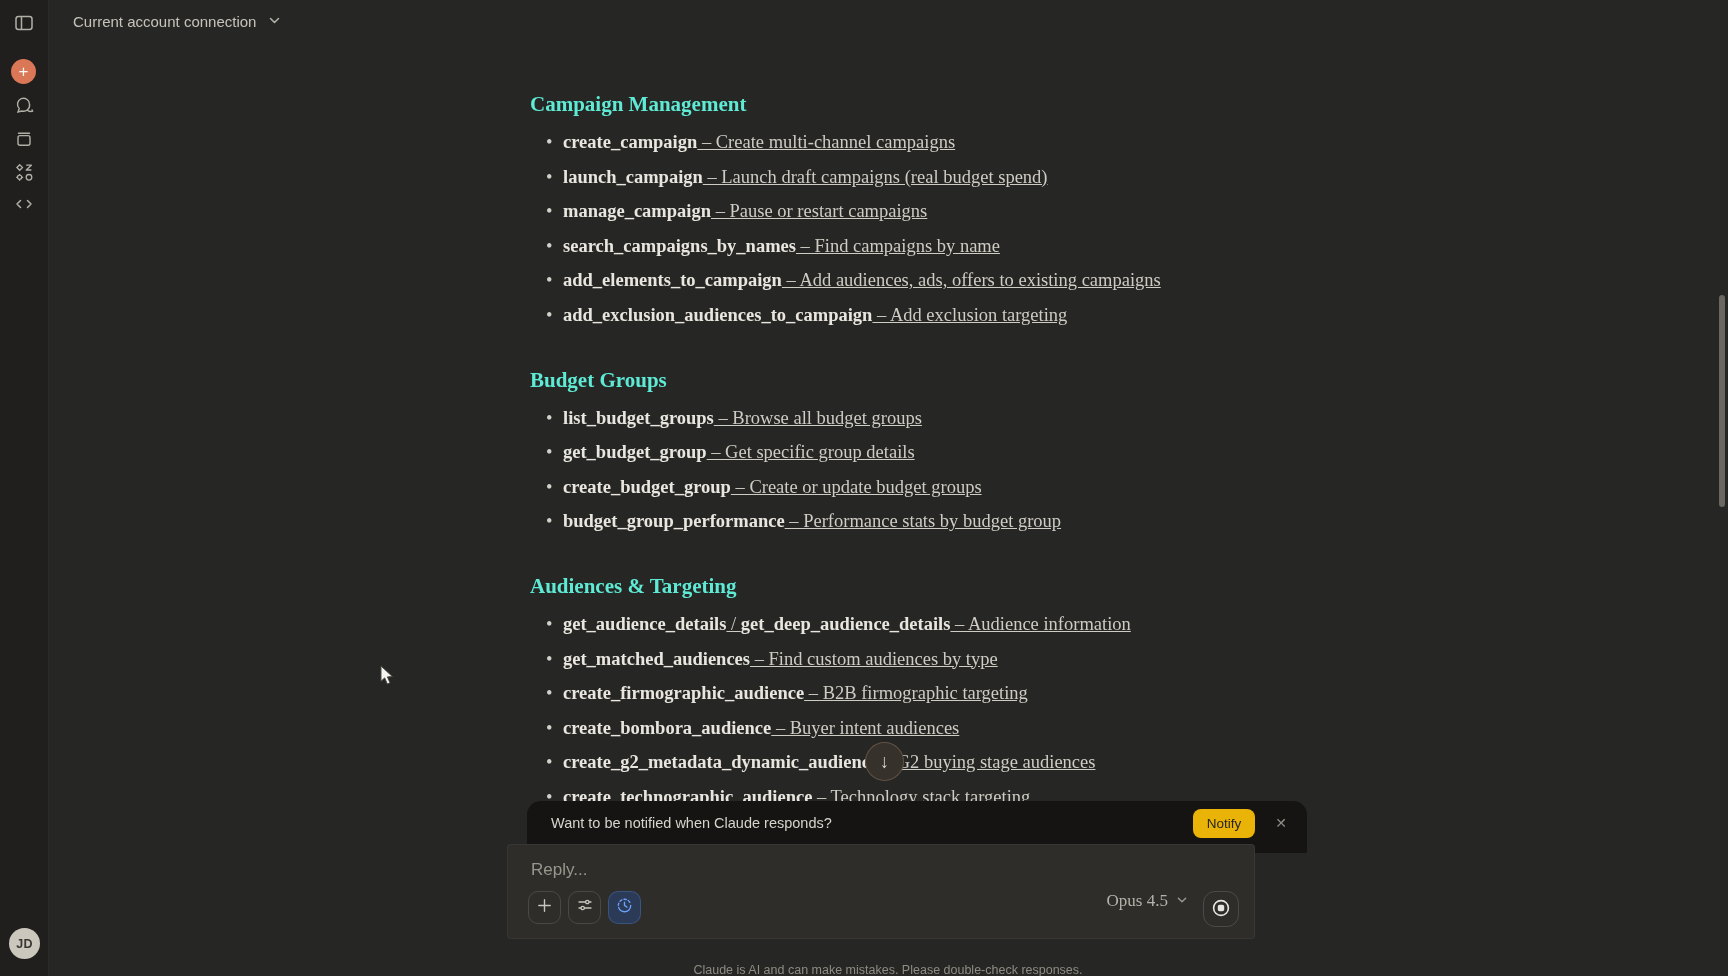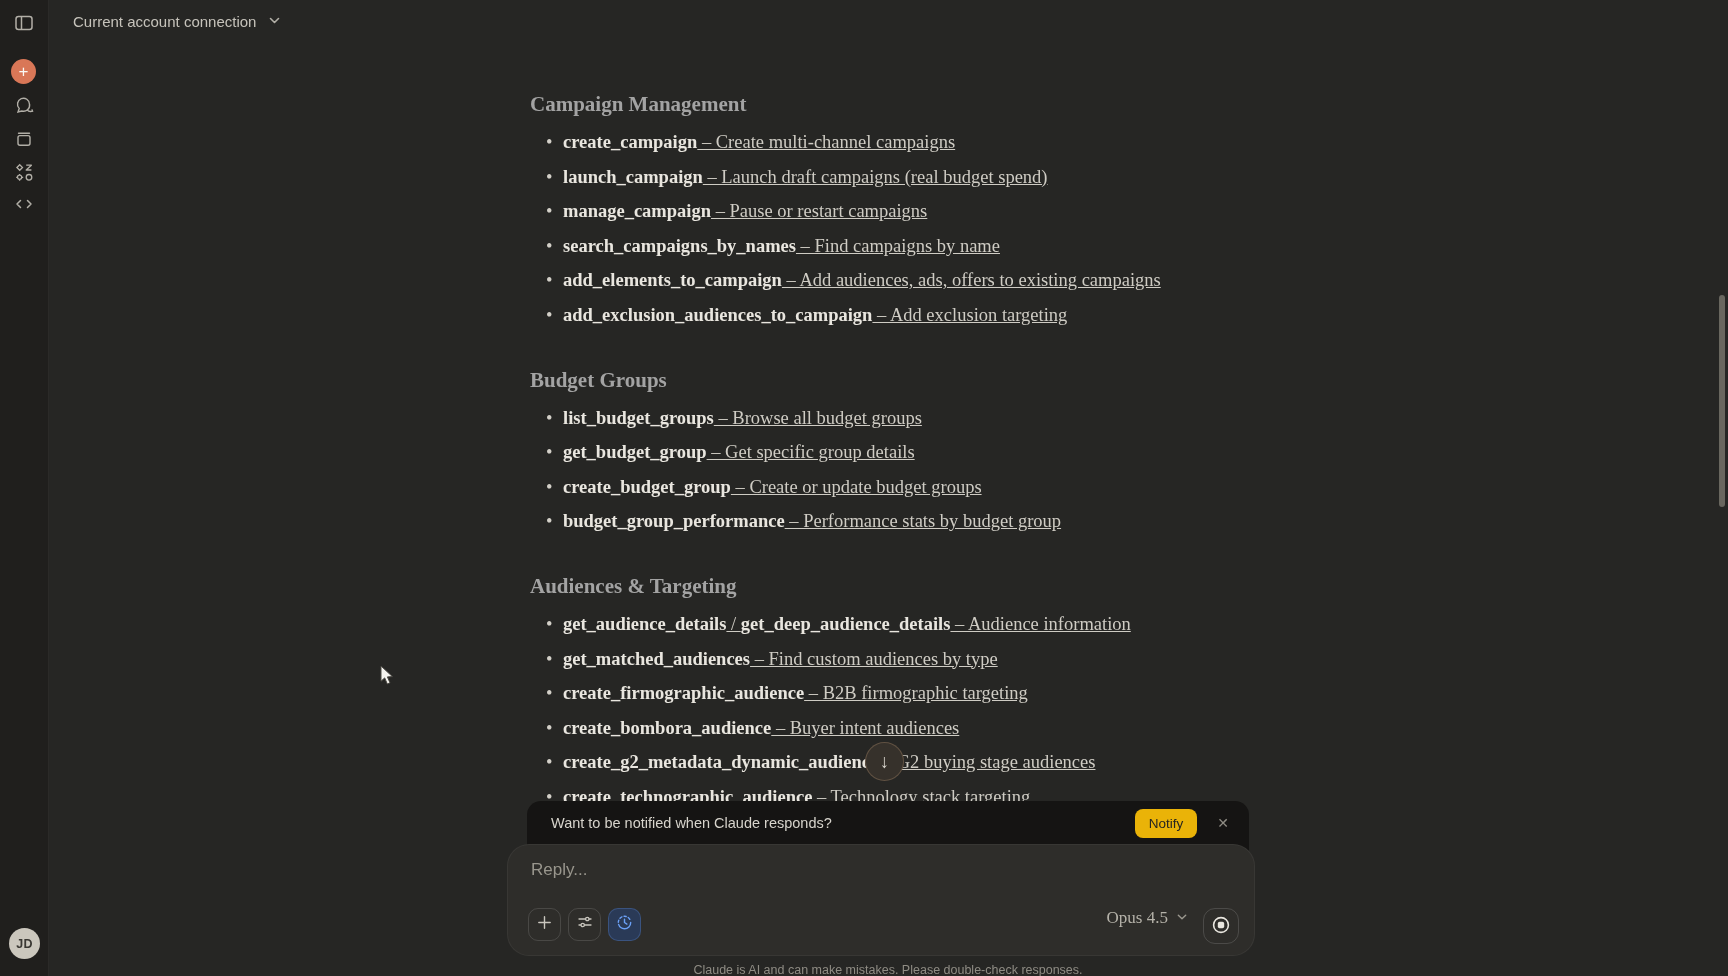--- a/index.html
+++ b/index.html
@@ -18,42 +18,42 @@
     color:#faf9f5;font-size:17px;font-weight:400;line-height:1;}
   .avatar{position:absolute;left:9px;top:928px;width:31px;height:31px;border-radius:50%;
     background:#cbc7bd;color:#3a3833;font-size:12.5px;font-weight:700;letter-spacing:.3px;
     display:flex;align-items:center;justify-content:center;cursor:pointer;}
   
   .account{position:absolute;left:73px;top:13px;display:flex;align-items:center;gap:12px;
     font-size:15px;color:#c6c3bb;cursor:pointer;z-index:3;}
   
   .chat{position:absolute;left:530px;top:87px;width:690px;z-index:1;
     font-family:"Liberation Serif","DejaVu Serif",serif;}
-  .chat h3{font-size:21px;line-height:34px;margin:30px 0 4px;font-weight:700;color:#a3a3a3;}
+  .chat h3{font-size:21px;line-height:34px;margin:30px 0 4px;font-weight:700;color:#5eead4;}
   .chat .section:first-child h3{margin-top:0;}
   .chat ul{margin:0;padding:0 0 0 33px;list-style:none;}
   .chat li{line-height:34.6px;font-size:18.5px;color:#cfccc4;position:relative;white-space:nowrap;}
   .chat li::before{content:"•";position:absolute;left:-17px;color:#d3d0c8;}
   .tool{font-weight:700;color:#e9e6df;}
   .desc{color:#cfccc4;text-decoration:underline;}
   
   .scroll-btn{position:absolute;left:865px;top:742px;width:39px;height:39px;border-radius:50%;
     background:#36312b;border:1px solid rgba(205,166,127,.28);color:#d6d3cb;font-size:19px;
     display:flex;align-items:center;justify-content:center;z-index:4;cursor:pointer;}
   
-  .notify{position:absolute;left:527px;top:801px;width:722px;height:52px;background:#151413;
+  .notify{position:absolute;left:527px;top:801px;width:780px;height:52px;background:#151413;
     border-radius:14px 14px 0 0;z-index:5;display:flex;align-items:center;
     padding:0 18px 8px 24px;box-sizing:border-box;}
   .notify-msg{font-size:14.5px;color:#d7d4cc;flex:1;}
   .notify-btn{background:#eab308;color:#262522;font-size:13.5px;border:none;border-radius:8px;
     padding:7px 14px;font-family:"Liberation Sans",sans-serif;cursor:pointer;}
   .notify-close{margin-left:18px;background:none;border:none;color:#8f8c84;font-size:14px;cursor:pointer;padding:2px;}
   
-  .composer{position:absolute;left:507px;top:844px;width:748px;height:112px;background:#2e2d2a;
-    border:1px solid rgba(255,255,255,.05);border-radius:22px;z-index:6;box-sizing:border-box;cursor:text;}
+  .composer{position:absolute;left:507px;top:844px;width:748px;height:95px;background:#2e2d2a;
+    border:1px solid rgba(255,255,255,.05);border-radius:4px;z-index:6;box-sizing:border-box;cursor:text;}
   .placeholder{position:absolute;left:23px;top:15px;font-size:17px;color:#99968d;}
   .composer-row{position:absolute;left:20px;right:15px;bottom:11px;display:flex;align-items:flex-start;}
   .tool-btn{width:33px;height:33px;border:1px solid rgba(255,255,255,.13);border-radius:10px;
     background:transparent;color:#c9c6be;display:flex;align-items:center;justify-content:center;
     margin-right:7px;font-size:17px;padding:0;cursor:pointer;}
   .tool-btn.clock{background:#2a3a57;border-color:rgba(106,161,247,.25);color:#6ba1f7;}
   .model{margin-left:auto;display:flex;align-items:center;gap:8px;color:#b5b2a9;
     font-family:"Liberation Serif","DejaVu Serif",serif;font-size:17px;cursor:pointer;}
   .mic-btn{width:36px;height:36px;margin-left:15px;border:1px solid rgba(255,255,255,.14);
     border-radius:12px;background:transparent;display:flex;align-items:center;justify-content:center;cursor:pointer;padding:0;}

